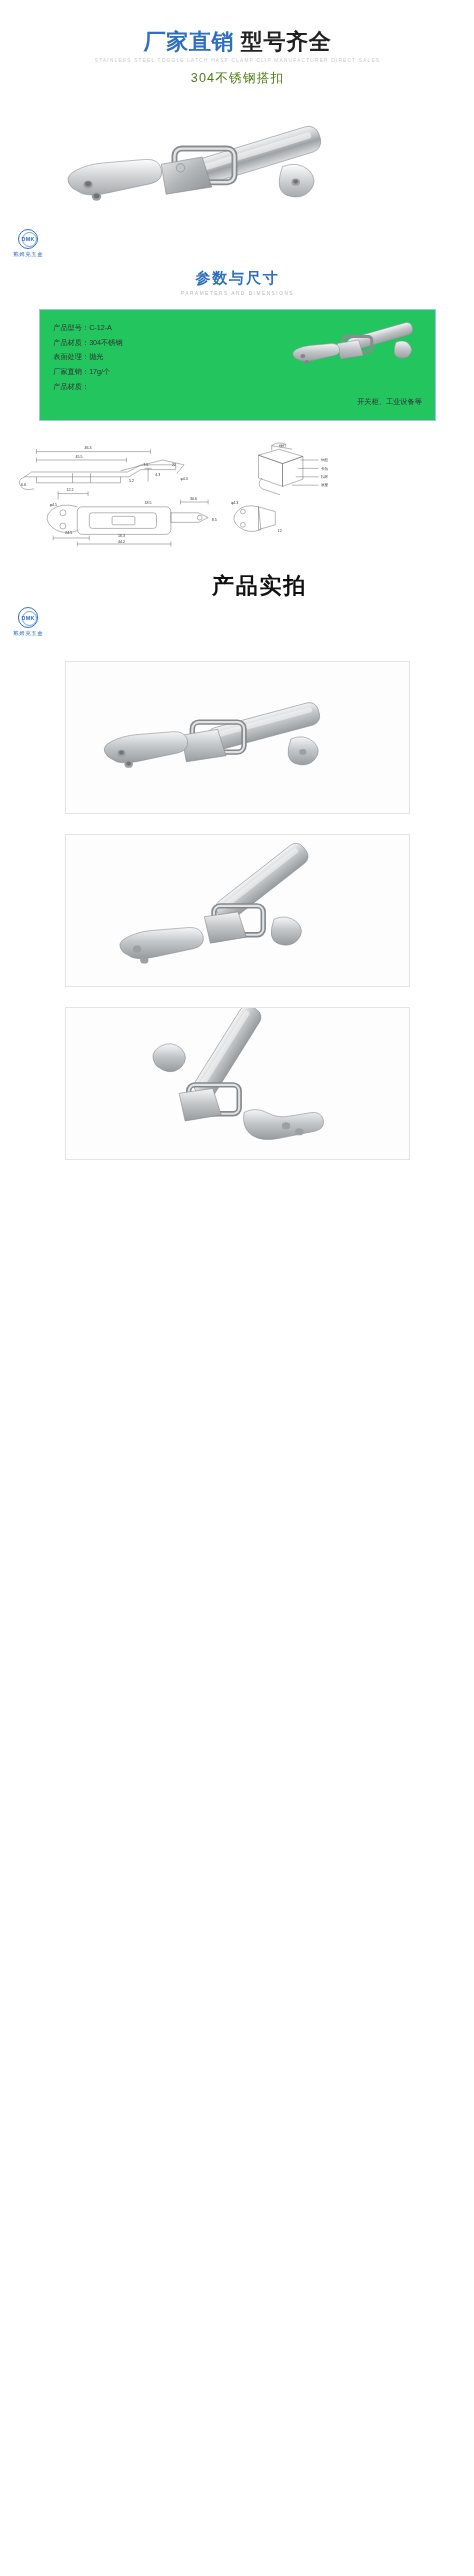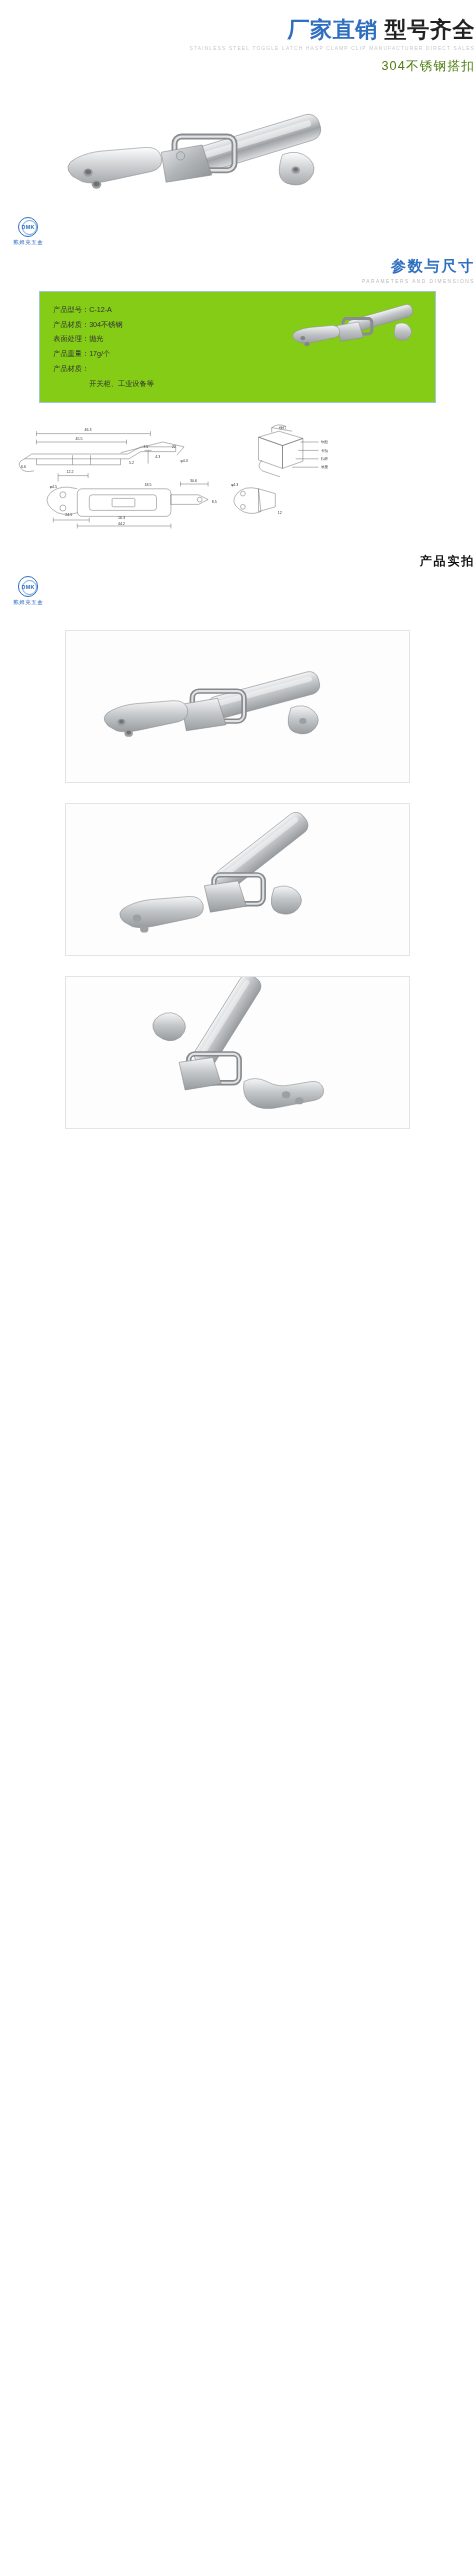--- a/index.html
+++ b/index.html
@@ -15,21 +15,22 @@
   }
   .page {
     width: 475px;
     position: relative;
     overflow: hidden;
   }
 
   
   .header {
     padding: 17px 0 3.6px;
-    text-align: right;
+    text-align: center;
+    margin-top: 12px;
   }
   .header-title {
     font-size: 22px;
     font-weight: bold;
     letter-spacing: 0.6px;
     line-height: 1.2;
   }
   .header-title .blue {
     color: #2f6fc0;
   }
@@ -94,53 +95,54 @@
   }
   .logo-name {
     margin-top: 1.8px;
     font-size: 5.4px;
     color: #2f6fc0;
     letter-spacing: 0.6px;
   }
 
   
   .section-title {
-    text-align: right;
+    text-align: center;
     margin-top: 10.8px;
   }
   .section-title .cn {
     font-size: 15px;
     font-weight: bold;
     color: #2f6fc0;
     letter-spacing: 1.8px;
   }
   .section-title .en {
     margin-top: 3.6px;
     font-size: 4.8px;
     color: #b9b9b9;
     letter-spacing: 1.5px;
   }
 
   
   .params-box {
-    margin: 7px auto 0;
+    margin: 13px auto 0;
     width: 397px;
     min-height: 84px;
     border: 0.6px solid #9fc3e8;
-    background: #84cc16;
+    background: #22c55e;
     position: relative;
     padding: 10.8px 13.2px;
   }
   .params-list {
     font-size: 7.2px;
     color: #333;
     line-height: 2.05;
   }
   .params-list .field-extra {
     padding-left: 36px;
+    text-align: right;
   }
   .params-img {
     position: absolute;
     right: 8.4px;
     top: 6px;
     width: 150px;
     height: 60px;
   }
 
   
@@ -238,21 +240,21 @@
   <div class="section-title">
     <div class="cn">参数与尺寸</div>
     <div class="en">PARAMETERS AND DIMENSIONS</div>
   </div>
 
   <div class="params-box">
     <div class="params-list">
       <div>产品型号：C-12-A</div>
       <div>产品材质：304不锈钢</div>
       <div>表面处理：抛光</div>
-      <div>产品重量：17g/个</div>
+      <div>厂家直销：17g/个</div>
       <div>产品材质：</div>
       <div class="field-extra">开关柜、工业设备等</div>
     </div>
     <div class="params-img">
       <svg width="150" height="60" viewBox="0 0 250 100">
         <defs>
           <linearGradient id="steelD" x1="0" y1="0" x2="0" y2="1">
             <stop offset="0%" stop-color="#f3f4f5"></stop>
             <stop offset="50%" stop-color="#c0c3c6"></stop>
             <stop offset="100%" stop-color="#9da0a3"></stop>
@@ -337,21 +339,21 @@
         <text x="82" y="106">φ4.5</text>
         <text x="316" y="96">30.6</text>
         <text x="352" y="132">8.5</text>
         <text x="384" y="104">φ4.3</text>
         <text x="462" y="150">12</text>
       </g>
     </svg>
   </div>
 
   <div class="section-title" style="margin-top:15.6px;">
-    <div class="cn" style="color:#111; font-size:12px;margin-left:44px;">产品实拍</div>
+    <div class="cn" style="color:#111; font-size:22px;margin-left:44px;">产品实拍</div>
   </div>
 
   <div class="logo-block" style="margin-top:6px;">
     <div class="logo-circle">
       <div class="logo-letters">DMK</div>
     </div>
     <div class="logo-name">戴姆克五金</div>
   </div>
 
   <div class="photo" style="margin-top:24px;">

